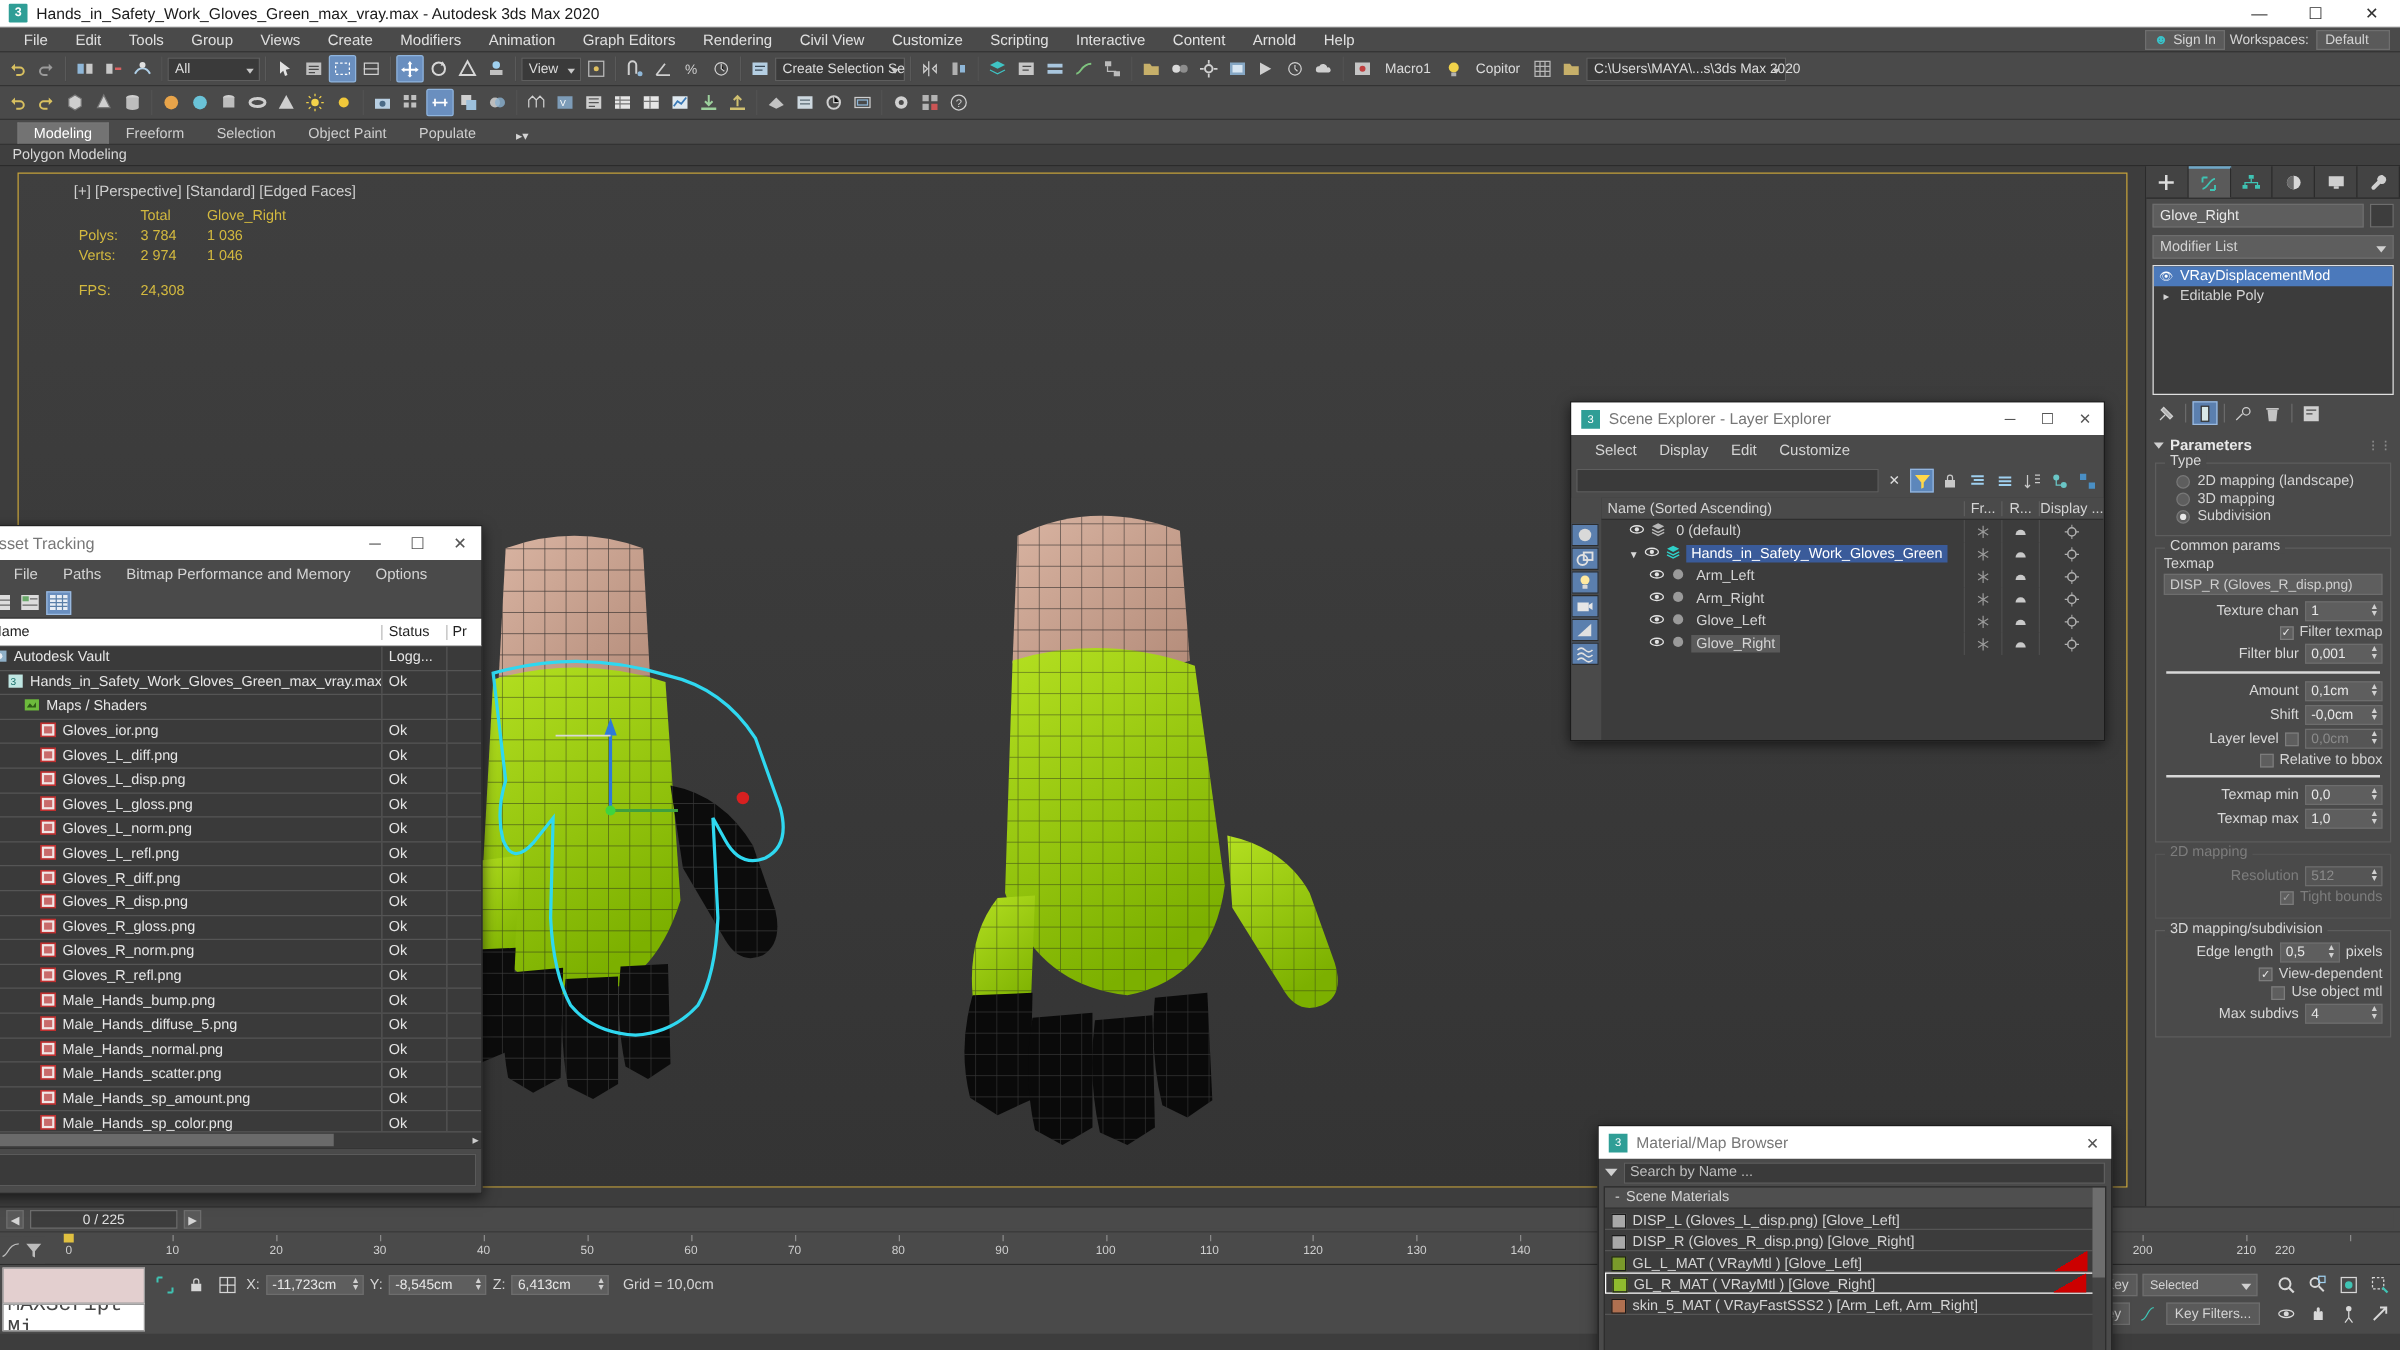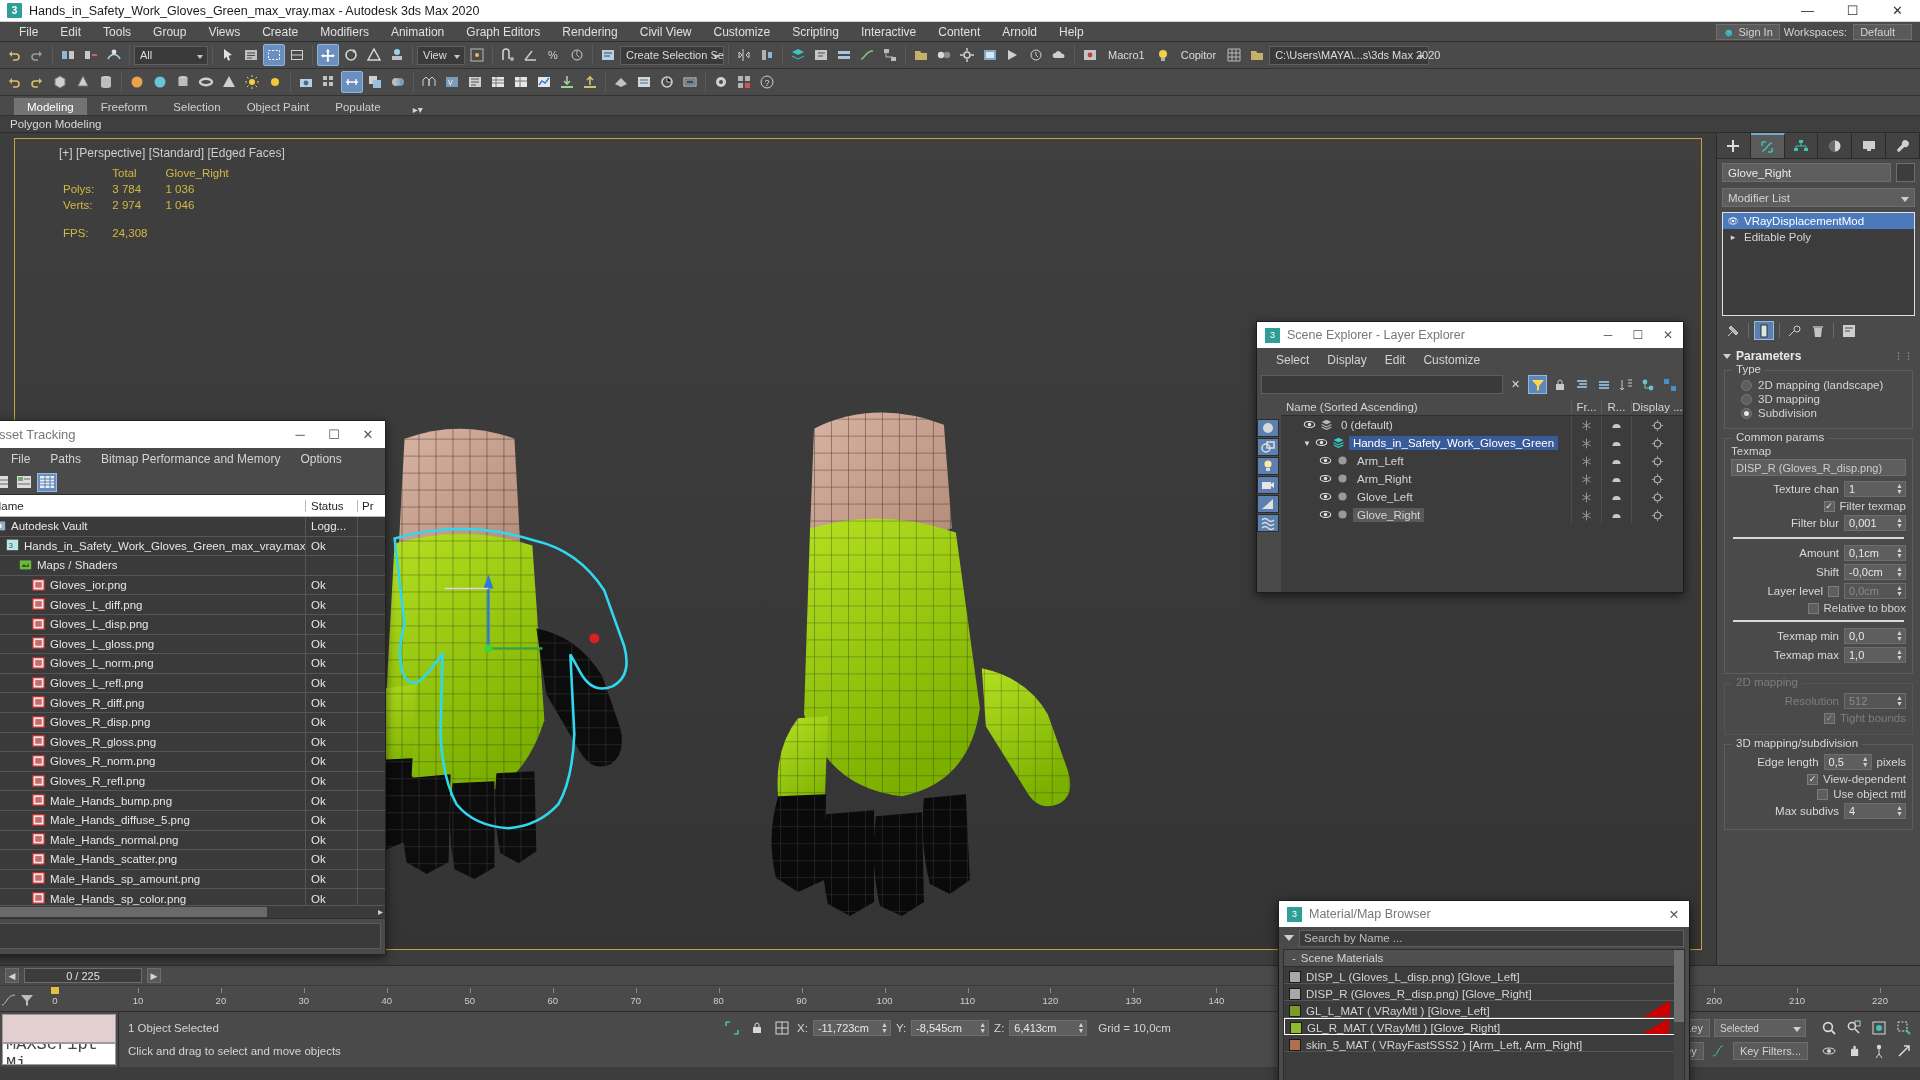--- a/index.html
+++ b/index.html
@@ -1784,34 +1784,30 @@
       <div class="tick" style="left: 1465.23px;">170</div>
       <div class="tmark" style="left: 1465.23px;"></div>
       <div class="tick" style="left: 1548.18px;">180</div>
       <div class="tmark" style="left: 1548.18px;"></div>
       <div class="tick" style="left: 1631.14px;">190</div>
       <div class="tmark" style="left: 1631.14px;"></div>
       <div class="tick" style="left: 1714.09px;">200</div>
       <div class="tmark" style="left: 1714.09px;"></div>
       <div class="tick" style="left: 1797.05px;">210</div>
       <div class="tmark" style="left: 1797.05px;"></div>
-      <div class="tick" style="left: 1880px;">220</div>
+      <div class="tick" style="left: 1828px;">220</div>
       <div class="tmark" style="left: 1880px;"></div>
       <div style="position: absolute; left: 51px; top: 1px; width: 8px; height: 7px; background: rgb(224, 192, 64);"></div>
     </div>
 </div>
 
 <div class="statusbar">
   <div class="mxs">
     <div class="pink"></div>
     <div class="mini">MAXScript Mi</div>
-  </div>
-  <div class="statmsg">
-    <div>1 Object Selected</div>
-    <div>Click and drag to select and move objects</div>
   </div>
 
   <div class="coordarea">
     <div class="coordrow">
       <span class="navbtn">
           <svg class="svgicon" viewBox="0 0 16 16">
             <path d="M2 2h4M2 2v4M14 14h-4M14 14v-4" stroke="#3fc4b4" fill="none" stroke-width="1.6"></path>
           </svg>
         </span>
       <span class="navbtn">

